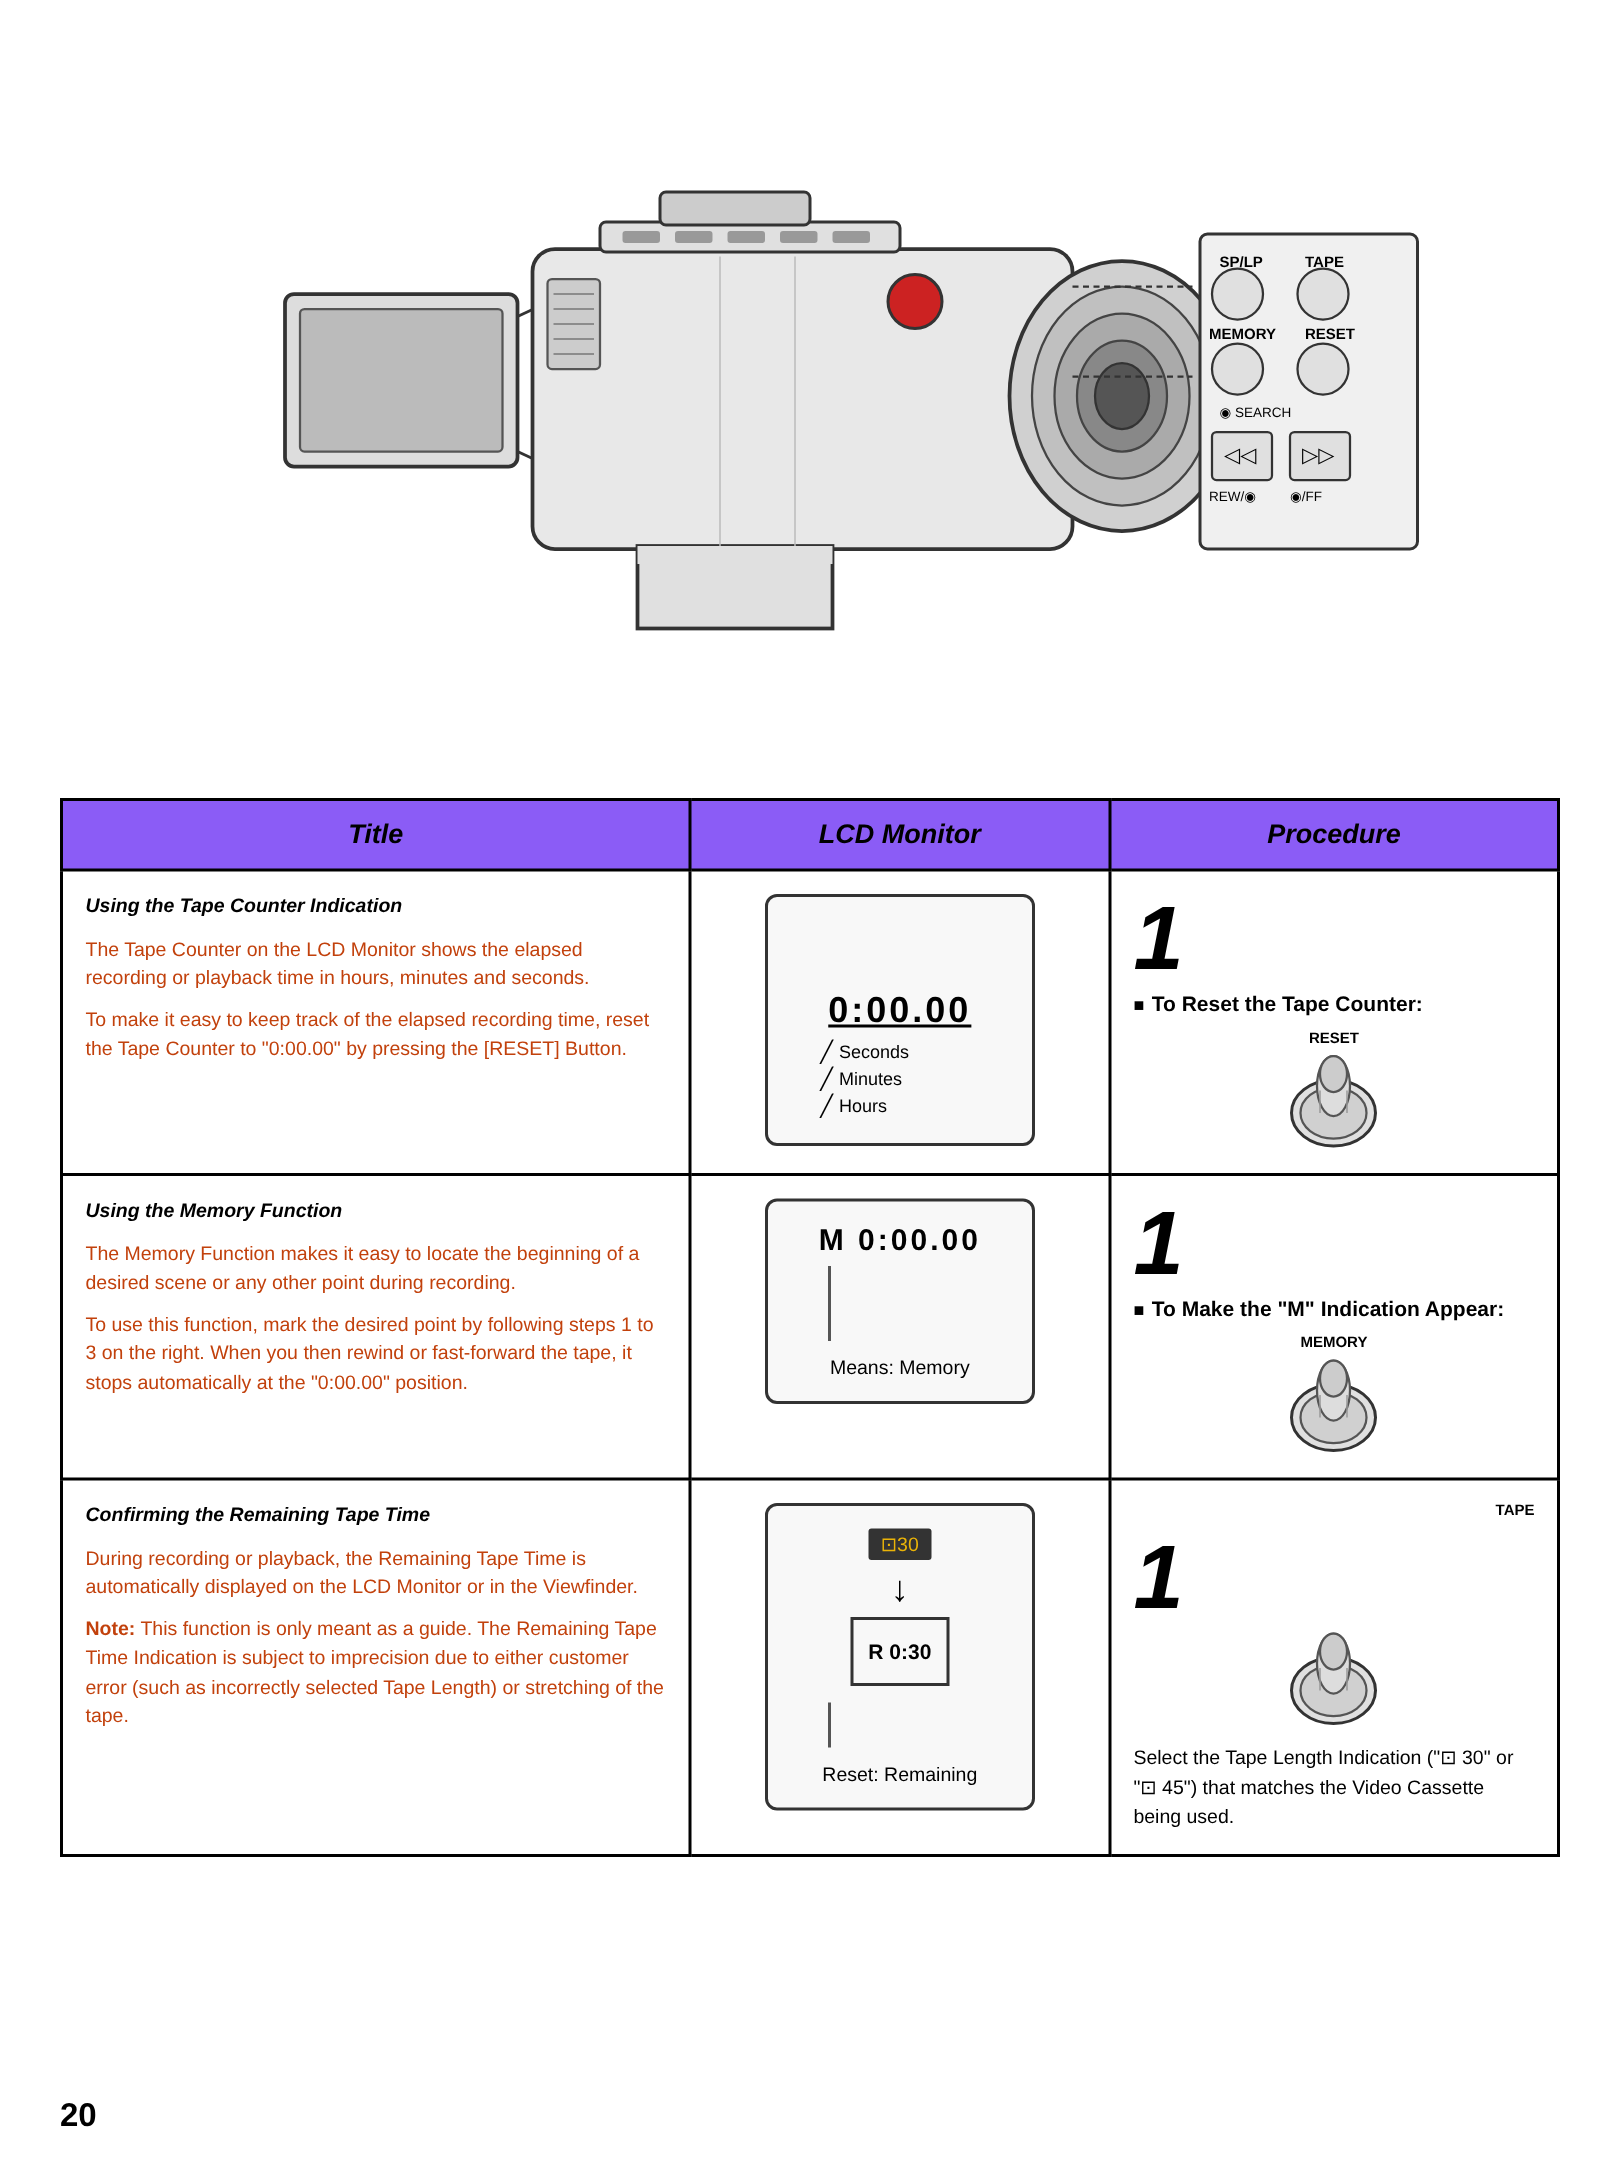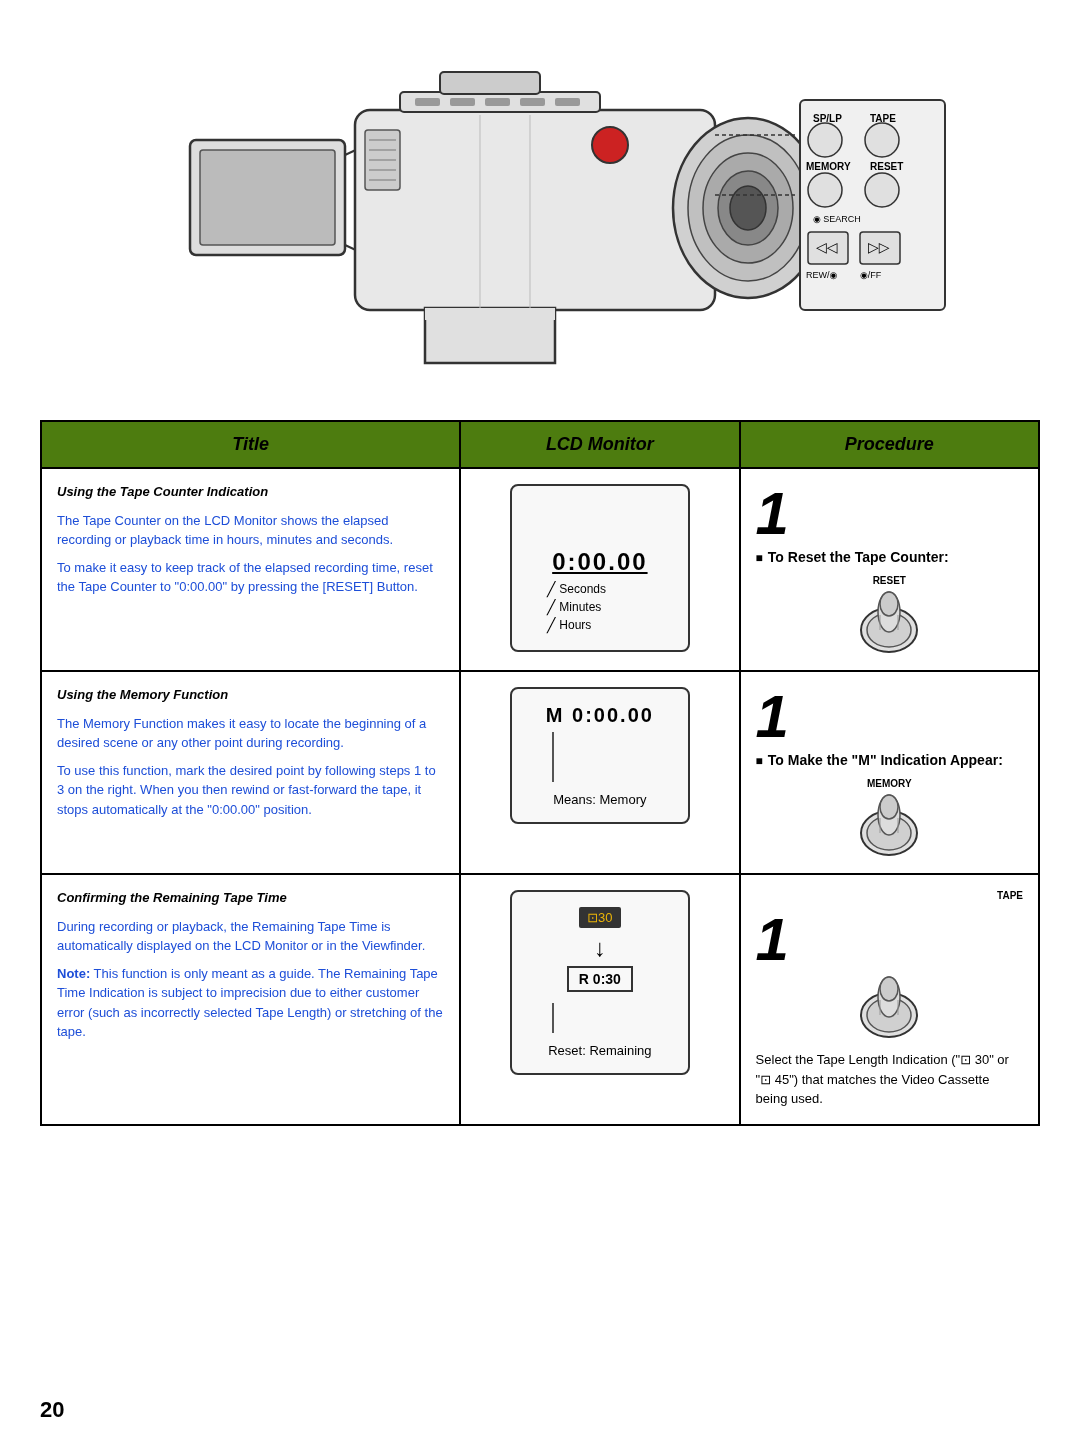--- a/index.html
+++ b/index.html
@@ -9,21 +9,21 @@
       background: #fff;
       font-family: Arial, sans-serif;
       font-size: 14px;
       color: #000;
       position: relative;
     }
 
     
     .camera-section {
       width: 100%;
-      height: 420px;
+      height: 532px;
       display: flex;
       justify-content: center;
       align-items: center;
       position: relative;
       padding: 30px 20px 10px 20px;
     }
 
     
     .content-area {
       padding: 0 40px 40px 40px;
@@ -34,21 +34,21 @@
       border-collapse: collapse;
       border: 2px solid #000;
     }
 
     .main-table th {
       border: 2px solid #000;
       padding: 12px 15px;
       text-align: center;
       font-size: 18px;
       font-style: italic;
-      background: #4d7c0f;
+      background: #8b5cf6;
     }
 
     .main-table td {
       border: 2px solid #000;
       padding: 15px;
       vertical-align: top;
     }
 
     .col-title { width: 42%; }
     .col-lcd { width: 28%; }
@@ -59,21 +59,21 @@
       font-size: 13px;
       font-weight: bold;
       font-style: italic;
       margin-bottom: 10px;
       line-height: 1.3;
     }
 
     .section-body {
       font-size: 13px;
       line-height: 1.5;
-      color: #1d4ed8;
+      color: #c2410c;
     }
 
     .section-body p {
       margin-bottom: 8px;
     }
 
     .note-label {
       font-weight: bold;
     }
 
@@ -380,21 +380,21 @@
             <p>During recording or playback, the Remaining Tape Time is automatically displayed on the LCD Monitor or in the Viewfinder.</p>
             <p><span class="note-label">Note:</span> <span>This function is only meant as a guide. The Remaining Tape Time Indication is subject to imprecision due to either customer error (such as incorrectly selected Tape Length) or stretching of the tape.</span></p>
           </div>
         </td>
         <td class="col-lcd">
           <div class="lcd-display lcd-tape-remaining">
             <div style="display:flex; align-items:center; justify-content:center; margin-bottom:6px;">
               <span style="background:#333; color:#eab308; padding:3px 8px; font-size:13px; font-weight:normal; border-radius:2px;">⊡30</span>
             </div>
             <div style="font-size:24px; margin:4px 0;">↓</div>
-            <div style="border: 2px solid #333; padding:3px 10px; font-size:14px; font-weight:bold; display:inline-block; margin-bottom:8px;">R  0:30</div>
+            <div style="border: 2px solid #333; padding:13px 10px; font-size:14px; font-weight:bold; display:inline-block; margin-bottom:8px;">R  0:30</div>
             <div style="height:30px; border-left: 2px solid #555; margin-left:25px; margin-top:3px;"></div>
             <div class="lcd-means">Reset:  Remaining</div>
           </div>
         </td>
         <td class="col-proc">
           <div style="display:flex; justify-content:flex-end; margin-bottom:5px;">
             <span class="tape-btn-label">TAPE</span>
           </div>
           <div class="proc-number">1</div>
           <div class="reset-btn-img">

